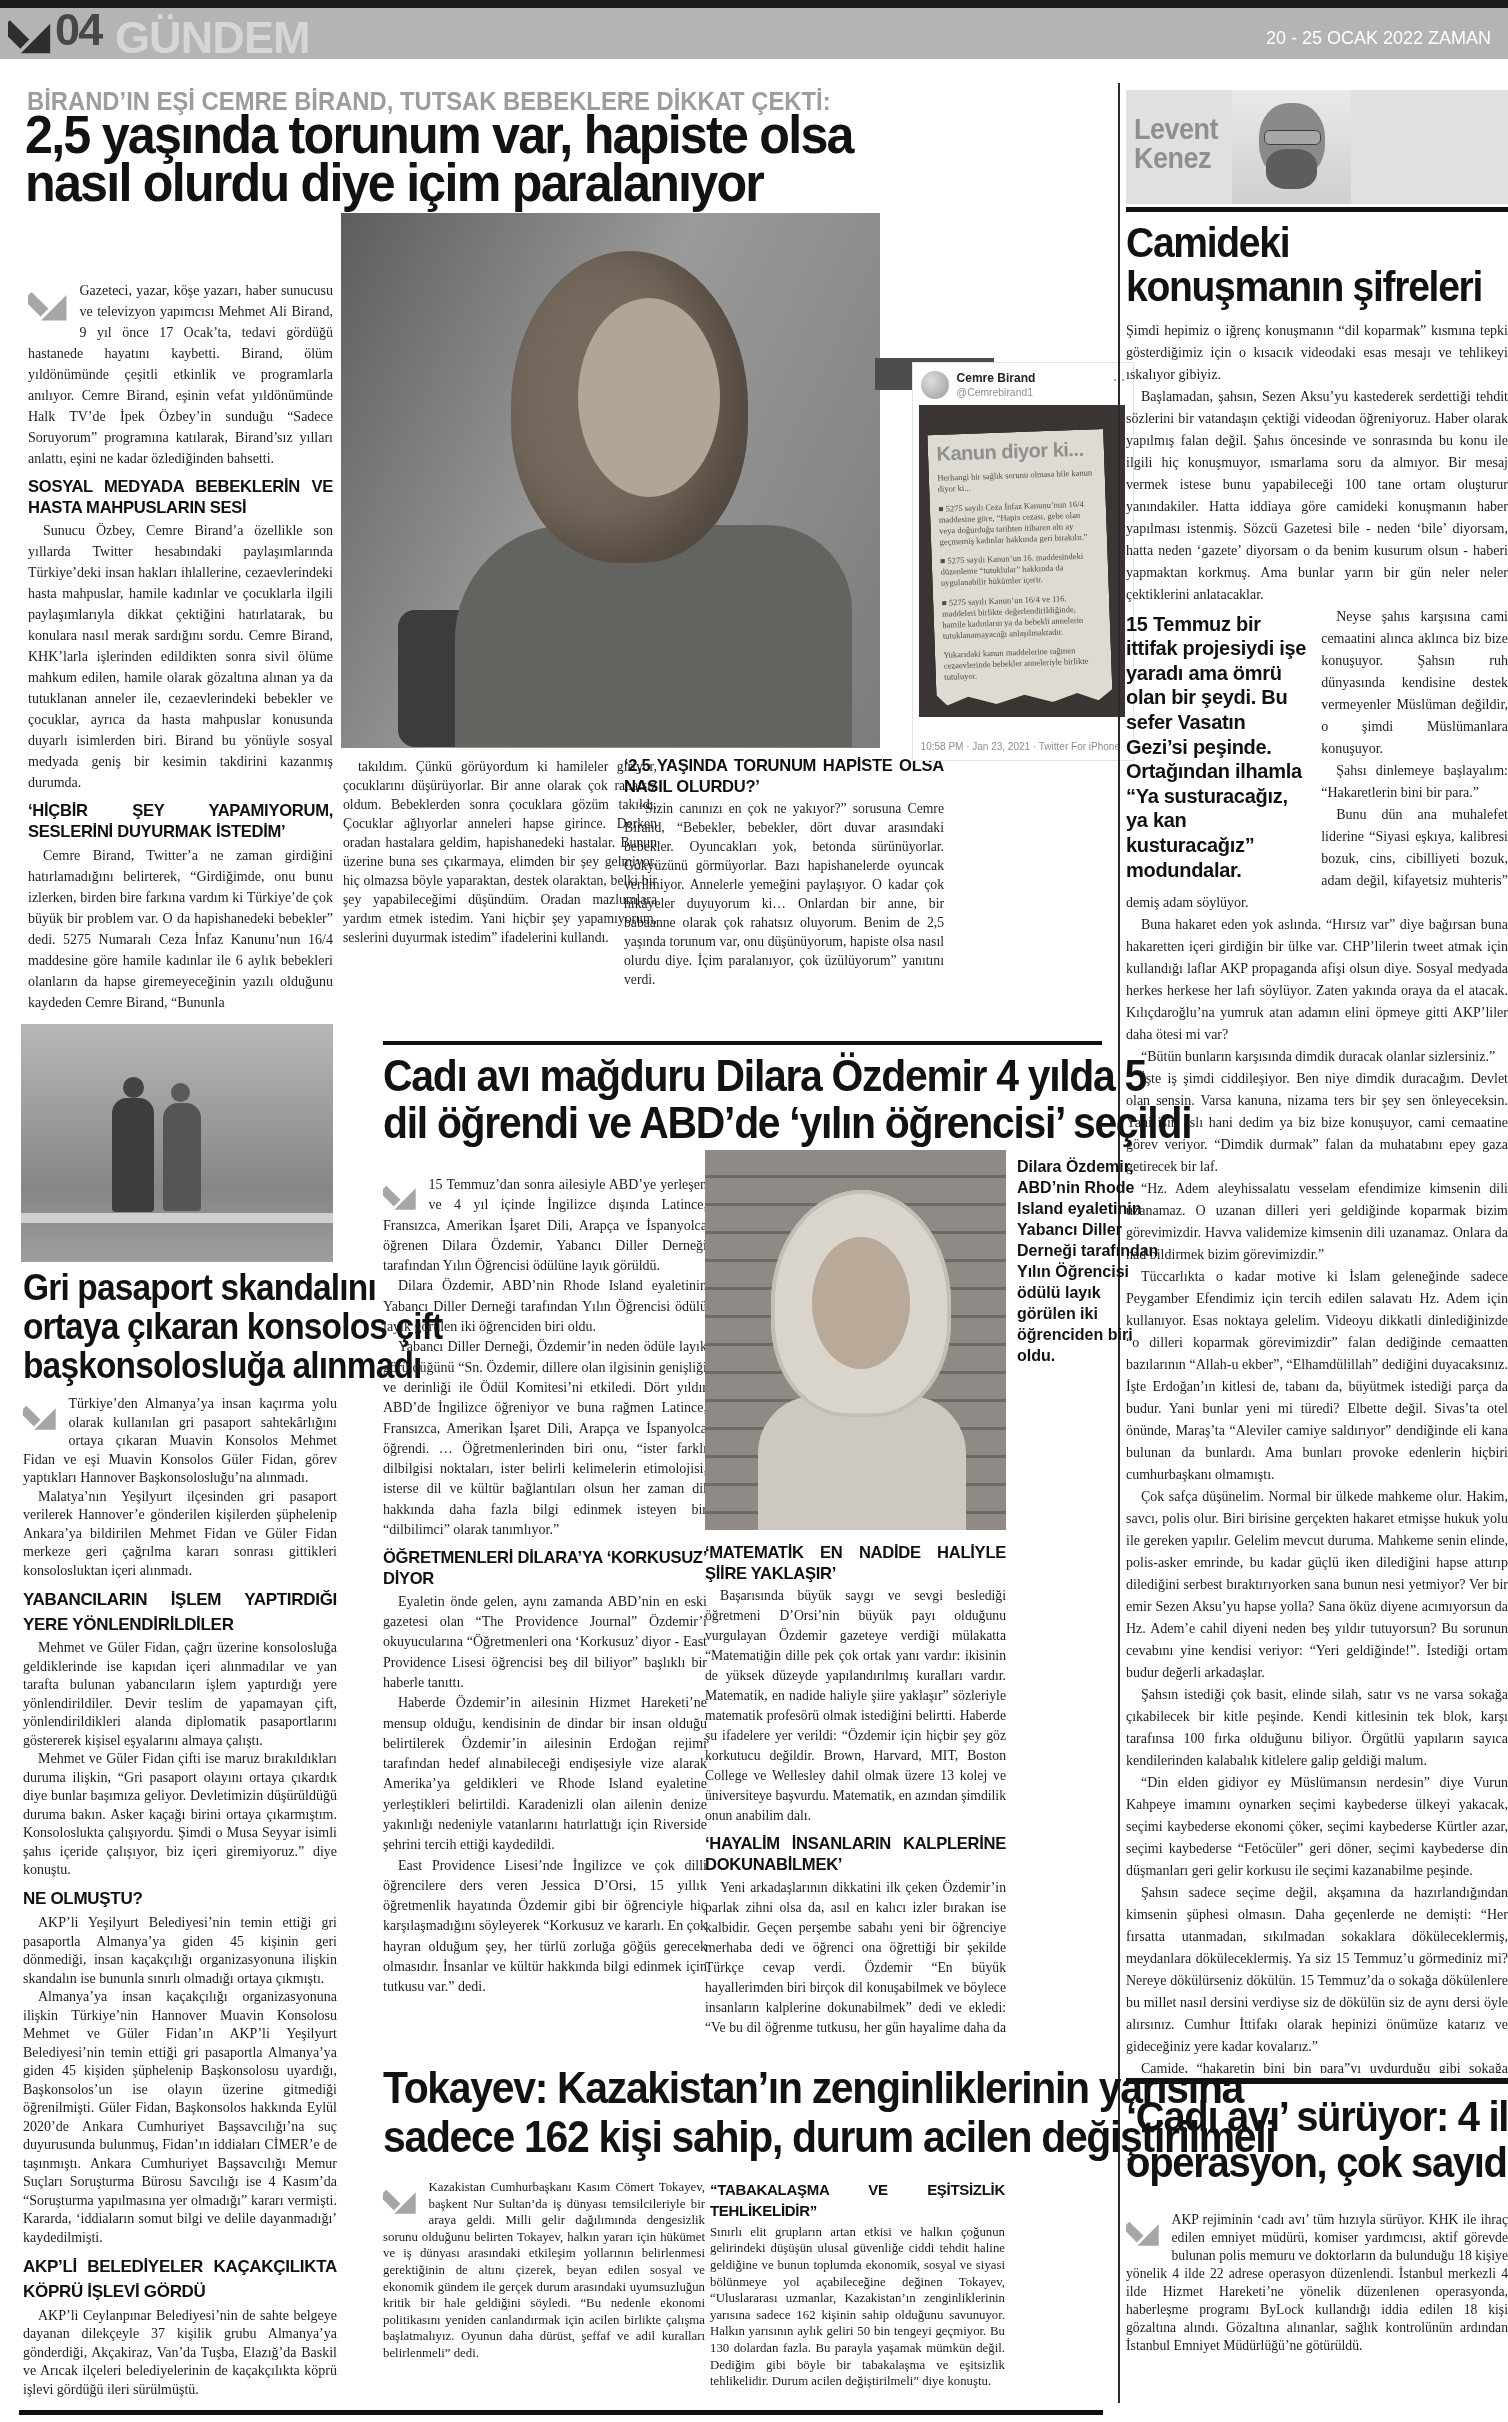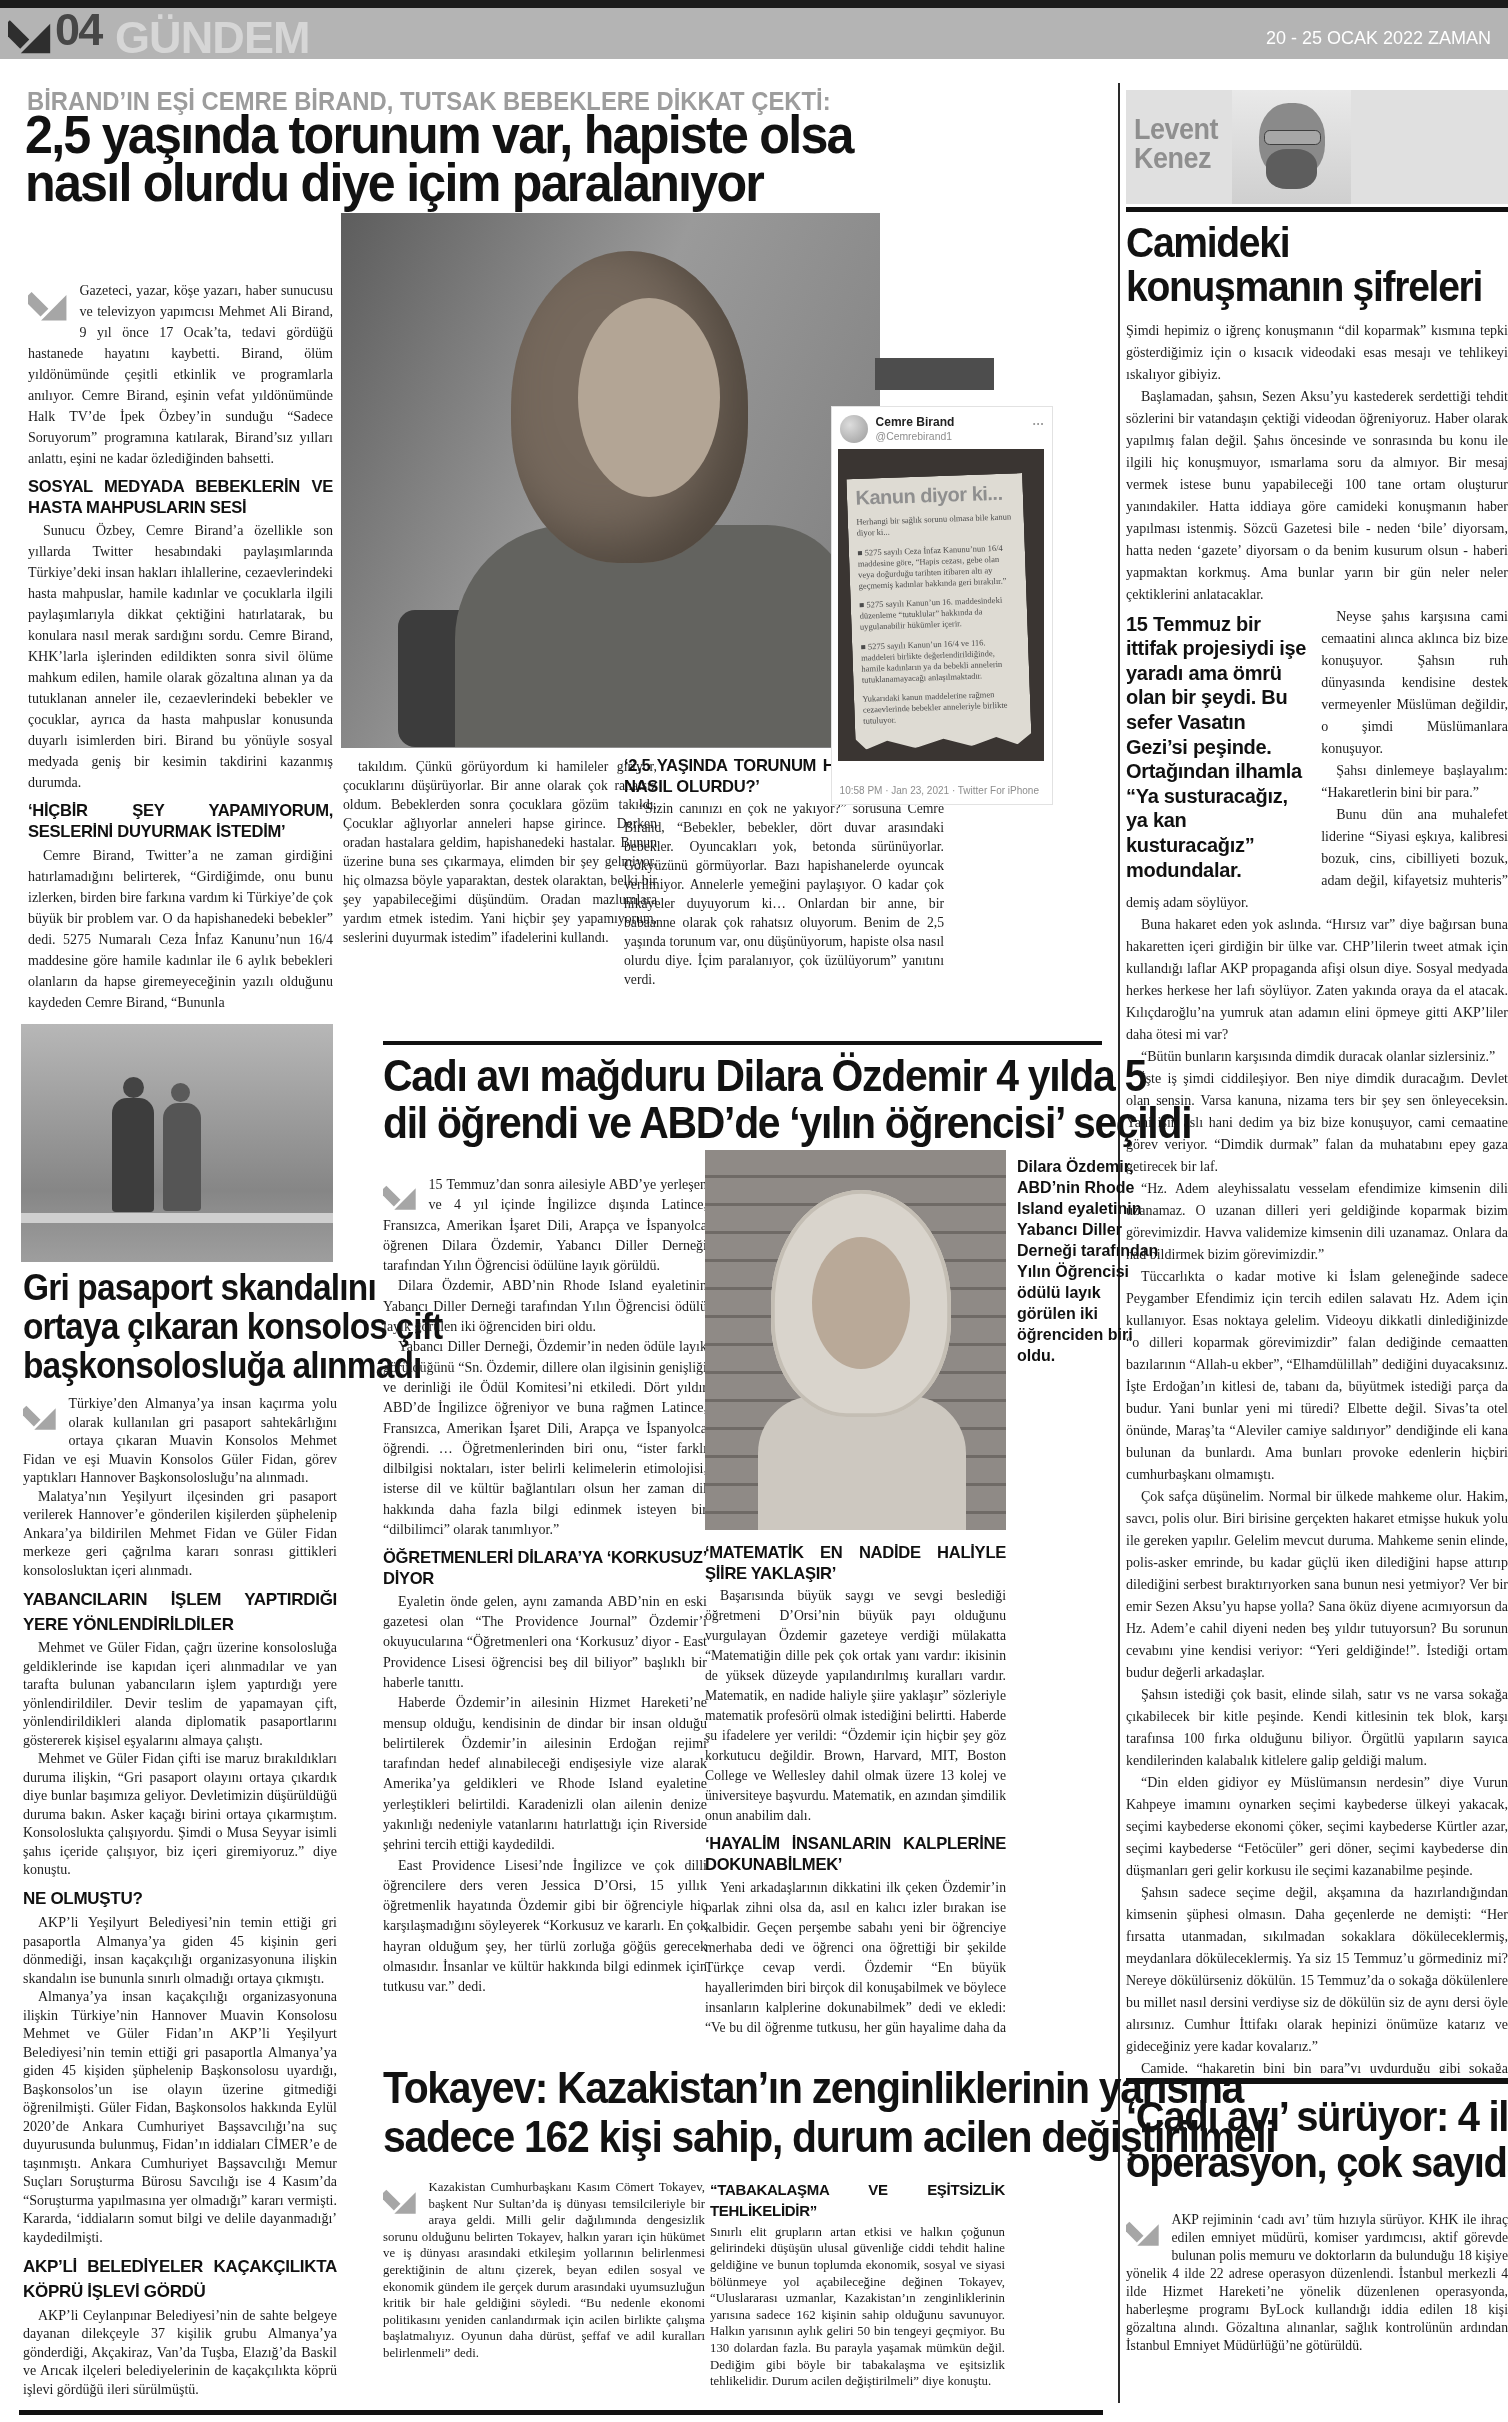--- a/index.html
+++ b/index.html
@@ -47,21 +47,21 @@
   .gri-ph .walk2{position:absolute;left:142px;top:79px;width:38px;height:108px;border-radius:15px 15px 3.8px 3.8px;background:#555;}
   .gri-ph .h1{position:absolute;left:102px;top:53px;width:21px;height:21px;border-radius:50%;background:#444;}
   .gri-ph .h2{position:absolute;left:150px;top:59px;width:19px;height:19px;border-radius:50%;background:#5a5a5a;}
   .gri-ph .kerb{position:absolute;left:0;top:189px;width:312px;height:9.5px;background:#cfcfcf;}
   .dilara-ph{left:705px;top:1150px;width:301px;height:380px;
      background:repeating-linear-gradient(#8f8a86 0 24.6px,#6f6a66 24.6px 28px);}
   .dilara-ph .scarf{position:absolute;left:66px;top:40px;width:180px;height:227px;border-radius:50% 50% 42% 42%;background:#d9d4cc;box-shadow:inset 0 0 0 3.8px #c4beb4;}
   .dilara-ph .face{position:absolute;left:107px;top:87px;width:98px;height:132px;border-radius:50%;background:#b9a998;}
   .dilara-ph .body{position:absolute;left:53px;top:246px;width:208px;height:134px;border-radius:57px 57px 0 0;background:#cdc8c0;}
   
-  .tweet{left:831px;top:362px;width:220px;height:397px;background:#fff;border:0.9px solid #e2e2e2;font-family:"Liberation Sans",sans-serif;margin-top:44px;}
+  .tweet{left:912px;top:362px;width:220px;height:397px;background:#fff;border:0.9px solid #e2e2e2;font-family:"Liberation Sans",sans-serif;}
   .tw-head{position:absolute;left:7.6px;top:7.6px;right:7.6px;height:32px;}
   .tw-avatar{position:absolute;left:0;top:0;width:28px;height:28px;border-radius:50%;background:radial-gradient(circle at 35% 35%,#ddd,#9a9a9a);}
   .tw-name{position:absolute;left:36px;top:1.9px;font:bold 12px/13.2px "Liberation Sans",sans-serif;color:#222;}
   .tw-handle{position:absolute;left:36px;top:16px;font:10.4px/11.4px "Liberation Sans",sans-serif;color:#8d8d8d;}
   .tw-menu{position:absolute;right:0;top:0;font:bold 12.3px/13.2px "Liberation Sans",sans-serif;color:#9a9a9a;}
   .tw-img{position:absolute;left:5.7px;top:42px;width:206px;height:312px;background:#3a3532;overflow:hidden;}
   .clip{position:absolute;left:13.2px;top:26.5px;width:176px;height:271px;background:#dedbd3;transform:rotate(-2deg);padding:7.6px 8.5px;box-sizing:border-box;
         clip-path:polygon(0 0,100% 0,100% 96%,92% 100%,80% 97%,66% 100%,50% 97%,34% 100%,18% 97%,6% 100%,0 96%);}
   .clip-title{font:bold 20px/22px "Liberation Sans",sans-serif;color:#8f8f8f;letter-spacing:-0.5px;margin-bottom:3.8px;}
   .clip-lines{font:8.5px/11px "Liberation Serif",serif;color:#4c4c4c;}

